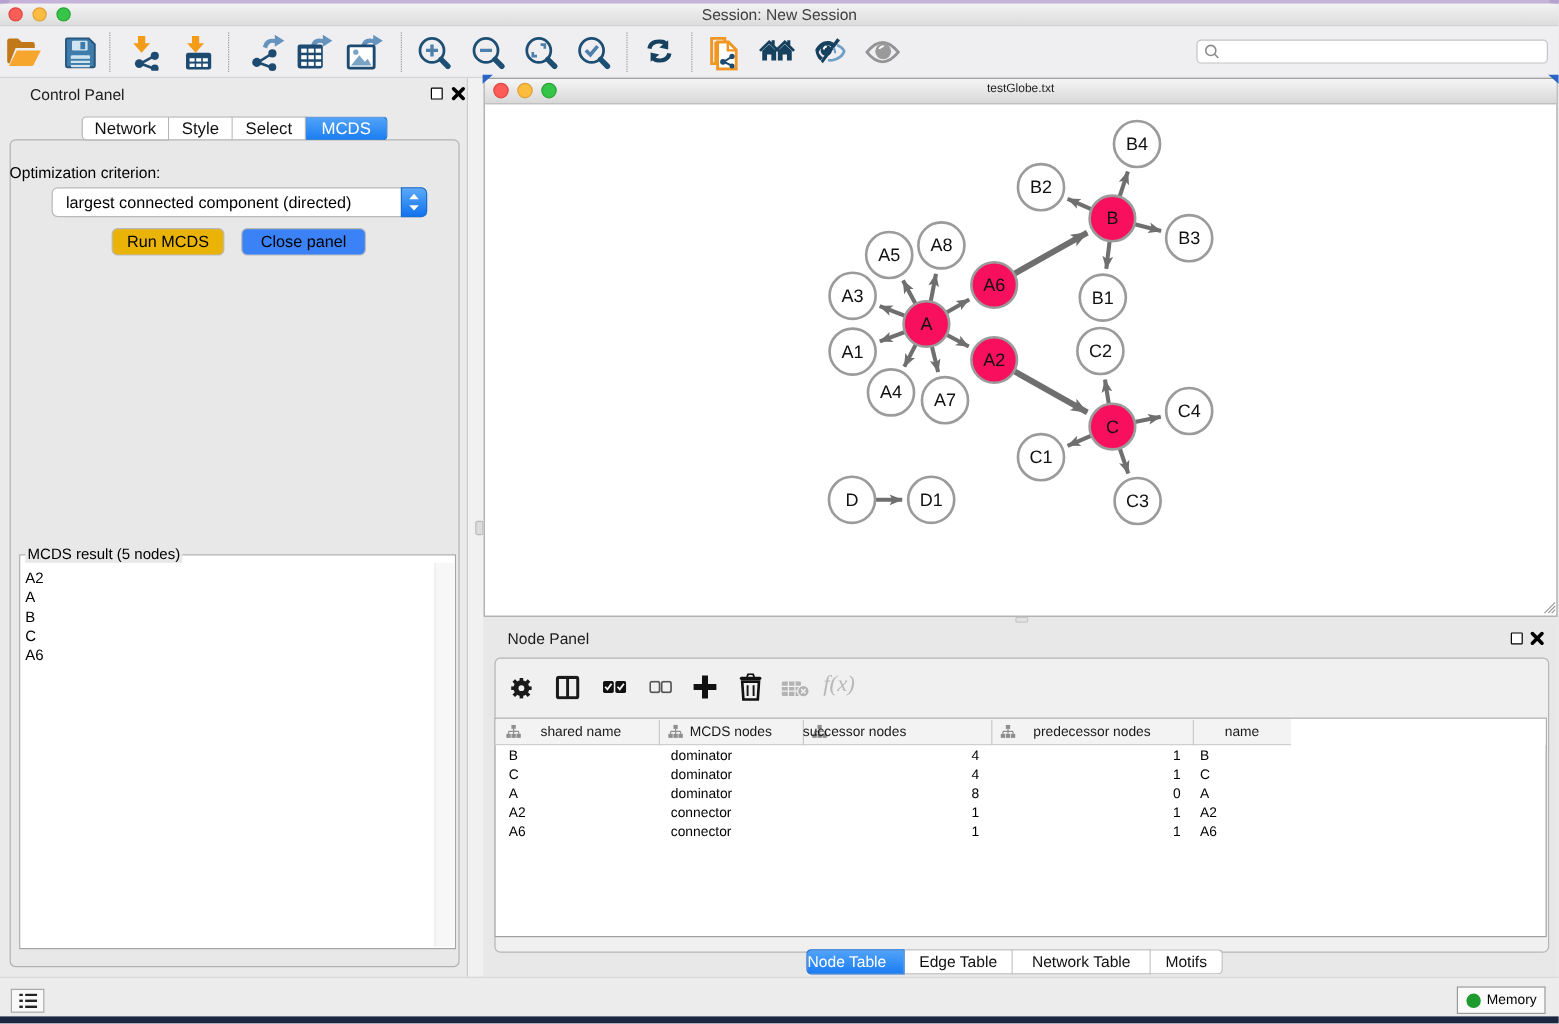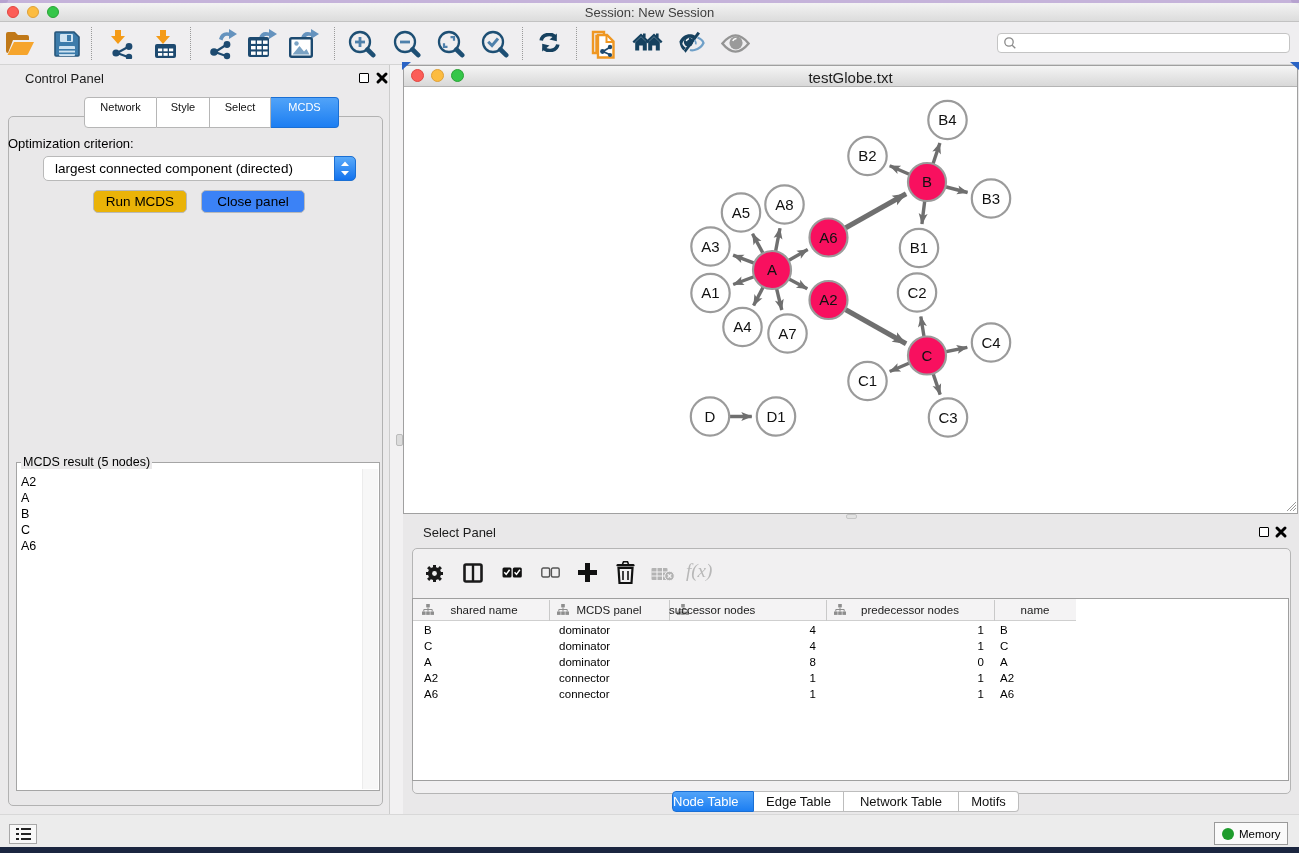--- a/index.html
+++ b/index.html
@@ -184,21 +184,21 @@
 <div class="abs" style="left:396px;top:434px;width:7px;height:12px;background:#dcdcdc;border:1px solid #bbb;border-radius:2px"></div>
 
 <div class="abs" style="left:25px;top:71px;font-size:13px;color:#1c1c1c">Control Panel</div>
 <div class="abs" style="left:359px;top:73px;width:10px;height:10px;border:1.5px solid #000;background:#fff;border-radius:1px"></div>
 <svg class="abs" style="left:375px;top:71px" width="14" height="14" viewBox="0 0 14 14">
     <path d="M3 3 L11 11 M11 3 L3 11" stroke="#000" stroke-width="3" stroke-linecap="round"></path>
   </svg>
 
 <div class="abs" style="left:8px;top:116px;width:375px;height:690px;background:#e9e8e9;border:1px solid #b2b2b2;border-radius:5px"></div>
 
-<div class="abs" style="left:84px;top:97px;height:31px;display:flex;font-size:11px;color:#111">
+<div class="abs" style="left:68px;top:97px;height:20px;display:flex;font-size:14px;color:#111">
   <div style="width:73px;background:#fff;border:1px solid #b6b6b6;border-radius:4px 0 0 4px;text-align:center;line-height:19px">Network</div>
   <div style="width:53px;background:#fff;border:1px solid #b6b6b6;border-left:none;text-align:center;line-height:19px">Style</div>
   <div style="width:61px;background:#fff;border:1px solid #b6b6b6;border-left:none;text-align:center;line-height:19px">Select</div>
   <div style="width:68px;background:linear-gradient(#51a3f8,#1c7ef2);border:1px solid #1a6fd4;border-left:none;border-radius:0 4px 4px 0;text-align:center;line-height:19px;color:#fff">MCDS</div>
 </div>
 
 <div class="abs" style="left:8px;top:136px;width:403px;text-align:left;font-size:13px;color:#000">Optimization criterion:</div>
 
 <div class="abs" style="left:43px;top:156px;width:313px;height:25px;background:#fff;border:1px solid #b9b9b9;border-radius:5px"></div>
 <div class="abs" style="left:55px;top:161px;font-size:13.5px;color:#000">largest connected component (directed)</div>
@@ -217,21 +217,21 @@
 <div class="abs" style="left:21px;top:455px;background:#e9e8e9;padding:0 2px;font-size:12.5px;color:#000">MCDS result (5 nodes)</div>
 <div class="abs" style="left:21px;top:474px;font-size:12.5px;line-height:16px;color:#000">A2<br>A<br>B<br>C<br>A6</div>
 
 <div class="abs" style="left:403px;top:65px;width:896px;height:749px;background:#e9e8e9"></div>
 
 <div class="abs" style="left:403px;top:65px;width:895px;height:449px;border:1px solid #a0a0a0;background:#fff"></div>
 <div class="abs" style="left:404px;top:66px;width:893px;height:21px;background:linear-gradient(#f5f5f5,#d8d8d8);border-bottom:1px solid #b4b4b4"></div>
 <div class="abs" style="left:411px;top:69px;width:13px;height:13px;border-radius:50%;background:#fc5d57;border:1px solid #e14640"></div>
 <div class="abs" style="left:431px;top:69px;width:13px;height:13px;border-radius:50%;background:#fcbc40;border:1px solid #dfa037"></div>
 <div class="abs" style="left:451px;top:69px;width:13px;height:13px;border-radius:50%;background:#35c649;border:1px solid #2aa336"></div>
-<div class="abs" style="left:404px;top:69px;width:893px;text-align:center;font-size:15px;color:#1e1e1e">testGlobe.txt</div>
+<div class="abs" style="left:404px;top:69px;width:893px;text-align:center;font-size:10px;color:#1e1e1e">testGlobe.txt</div>
 
 <svg class="abs" style="left:402px;top:62px" width="9" height="8" viewBox="0 0 9 8">
     <path d="M0 0 L9 0 L0 8 Z" fill="#2a64c5"></path>
   </svg>
 <svg class="abs" style="left:1290px;top:62px" width="9" height="8" viewBox="0 0 9 8">
     <path d="M0 0 L9 0 L9 8 Z" fill="#2a64c5"></path>
   </svg>
 
 <svg class="abs" style="left:1281px;top:498px" width="16" height="14" viewBox="0 0 16 14">
     <path d="M6 13 L15 4 M9 13 L15 7 M12 13 L15 10" stroke="#9a9a9a" stroke-width="1"></path>
@@ -310,21 +310,21 @@
 <text x="514" y="209.5" text-anchor="middle">C2</text>
 <text x="545" y="334.5" text-anchor="middle">C3</text>
 <text x="588" y="259.5" text-anchor="middle">C4</text>
 <text x="307" y="333.5" text-anchor="middle">D</text>
 <text x="373" y="333.5" text-anchor="middle">D1</text>
 </g>
 </svg>
 
 <div class="abs" style="left:846px;top:514px;width:11px;height:5px;background:#e2e2e2;border:1px solid #c6c6c6;border-radius:2px"></div>
 
-<div class="abs" style="left:423px;top:525px;font-size:13px;color:#1c1c1c">Select Panel</div>
+<div class="abs" style="left:423px;top:525px;font-size:13px;color:#1c1c1c">Node Panel</div>
 <div class="abs" style="left:1259px;top:527px;width:10px;height:10px;border:1.5px solid #000;background:#fff;border-radius:1px"></div>
 <svg class="abs" style="left:1274px;top:525px" width="14" height="14" viewBox="0 0 14 14">
     <path d="M3 3 L11 11 M11 3 L3 11" stroke="#000" stroke-width="3" stroke-linecap="round"></path>
   </svg>
 
 <div class="abs" style="left:412px;top:548px;width:879px;height:246px;background:#f1f0f1;border:1px solid #b5b5b5;border-radius:5px"></div>
 <div id="table-toolbar">
 
 <svg class="ic" style="left:425px;top:564px" width="19" height="19" viewBox="0 0 19 19">
 <g fill="#1a1a1a">
@@ -448,21 +448,21 @@
       </g>
       <g stroke="#8e8e8e" stroke-width="1">
         <line x1="7" y1="3.4" x2="7" y2="7.5"></line>
         <line x1="2.8" y1="5.5" x2="11.2" y2="5.5"></line>
         <line x1="2.8" y1="5.5" x2="2.8" y2="7.5"></line>
         <line x1="11.2" y1="5.5" x2="11.2" y2="7.5"></line>
       </g>
     </svg>
 
 <div class="abs" style="left:419px;top:604px;width:130px;text-align:center;font-size:11.5px;color:#1a1a1a">shared name</div>
-<div class="abs" style="left:549px;top:604px;width:120px;text-align:center;font-size:11.5px;color:#1a1a1a">MCDS panel</div>
+<div class="abs" style="left:549px;top:604px;width:120px;text-align:center;font-size:11.5px;color:#1a1a1a">MCDS nodes</div>
 <div class="abs" style="left:669px;top:604px;width:157px;text-align:left;font-size:11.5px;color:#1a1a1a">successor nodes</div>
 <div class="abs" style="left:826px;top:604px;width:168px;text-align:center;font-size:11.5px;color:#1a1a1a">predecessor nodes</div>
 <div class="abs" style="left:994px;top:604px;width:82px;text-align:center;font-size:11.5px;color:#1a1a1a">name</div>
 </div>
 <div id="table-rows" style="position:absolute;left:0;top:0;font-size:11.5px;color:#000">
 <div class="abs" style="left:424px;top:622px;line-height:16px">B<br>C<br>A<br>A2<br>A6</div>
 <div class="abs" style="left:559px;top:622px;line-height:16px">dominator<br>dominator<br>dominator<br>connector<br>connector</div>
 <div class="abs" style="left:740px;top:622px;width:76px;line-height:16px;text-align:right">4<br>4<br>8<br>1<br>1</div>
 <div class="abs" style="left:900px;top:622px;width:84px;line-height:16px;text-align:right">1<br>1<br>0<br>1<br>1</div>
 <div class="abs" style="left:1000px;top:622px;line-height:16px">B<br>C<br>A<br>A2<br>A6</div>

